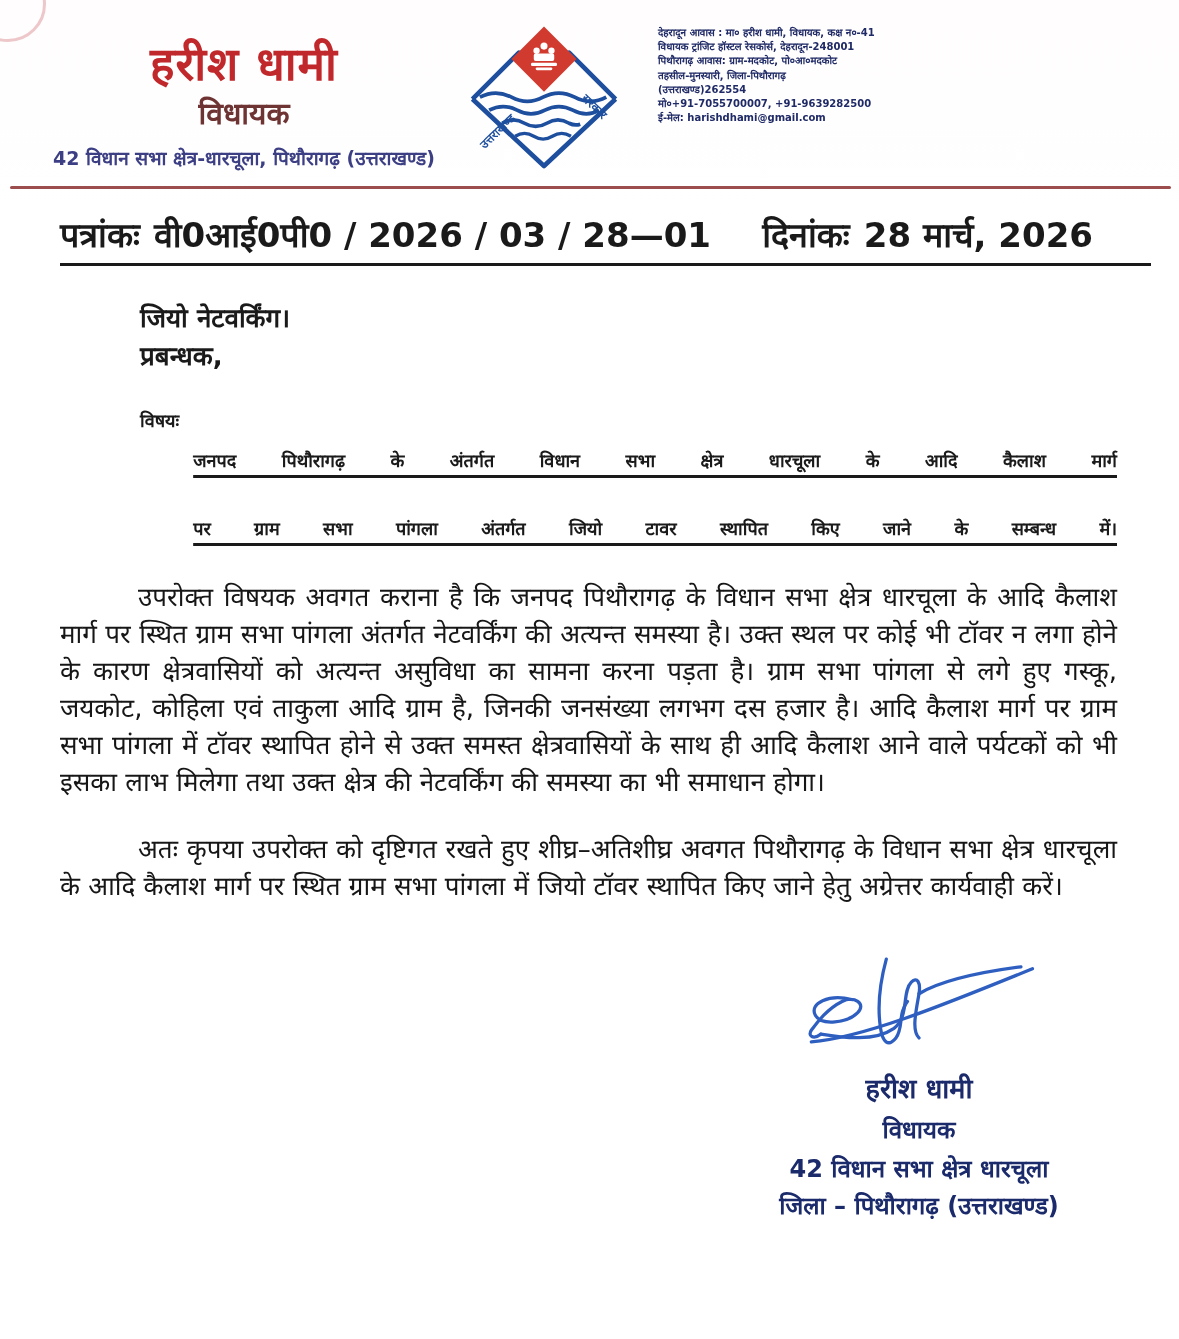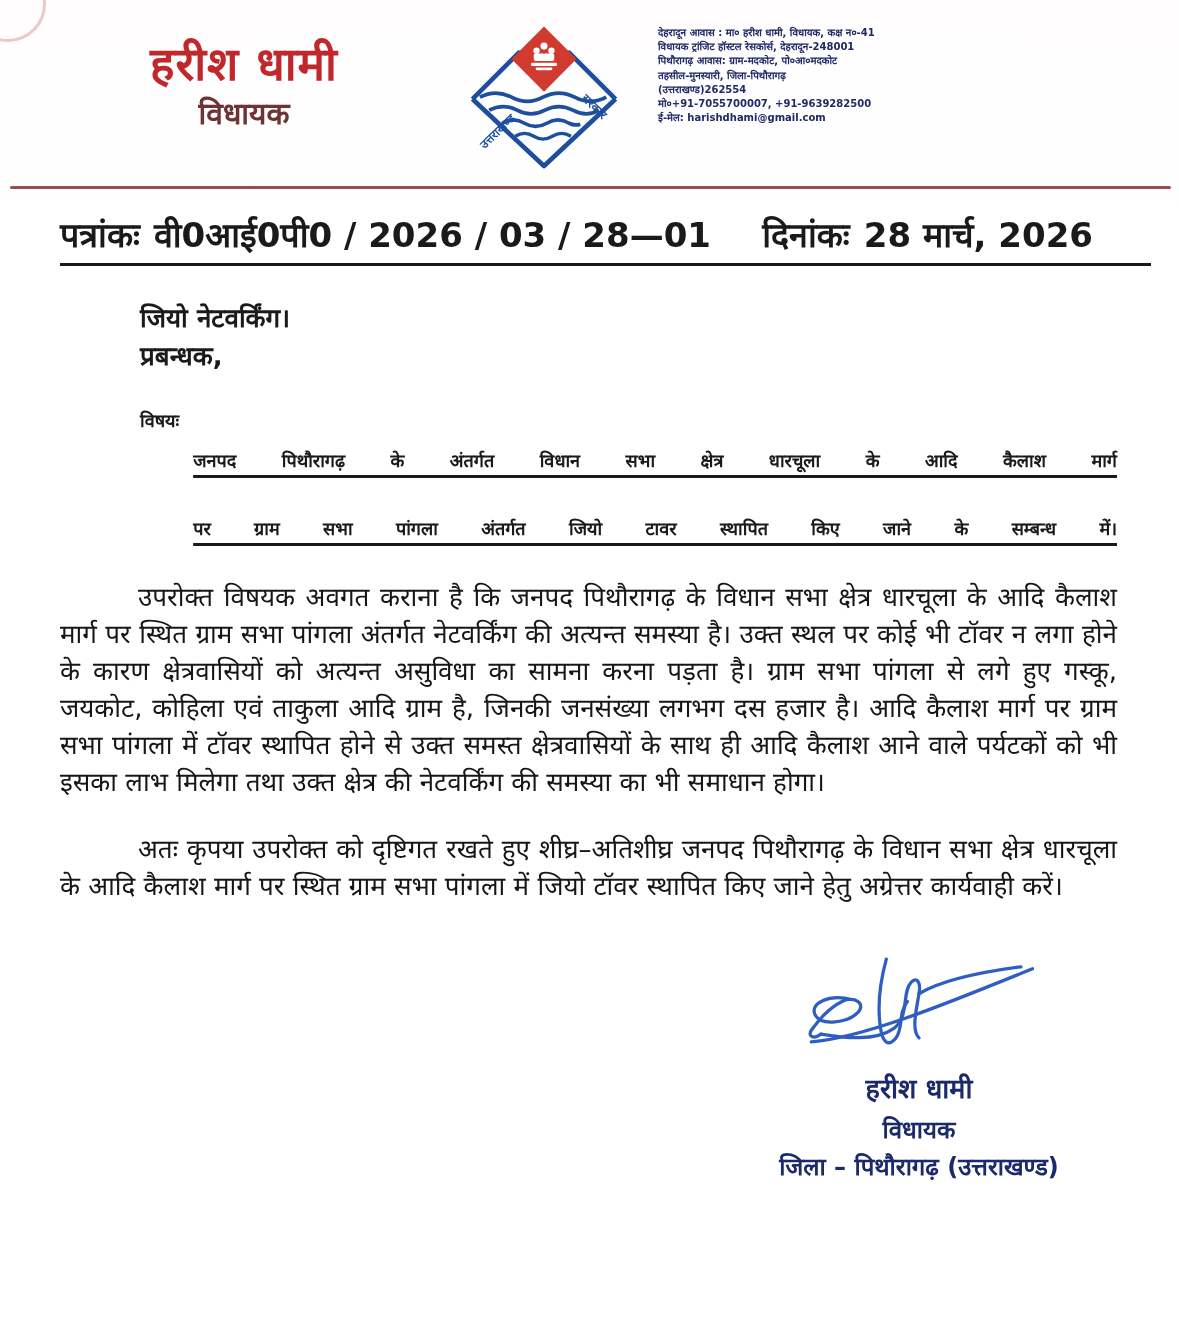--- a/index.html
+++ b/index.html
@@ -75,20 +75,21 @@
 </head>
 <body>
 
 <div class="page">
   <div class="scan-arc"></div>
 
   <div class="header">
     <div class="hdr-left">
       <div class="hdr-name">हरीश धामी</div>
       <div class="hdr-desig">विधायक</div>
+      <div class="hdr-const">42 विधान सभा क्षेत्र-धारचूला, पिथौरागढ़ (उत्तराखण्ड)</div>
     </div>
 
     <div class="hdr-center">
       <svg width="158" height="152" viewBox="0 0 170 162">
 
         <path d="M 8,80 L 58,30 L 78,48" fill="none" stroke="#1d4f9e" stroke-width="5" stroke-linejoin="round"></path>
         <path d="M 92,48 L 112,30 L 162,80" fill="none" stroke="#1d4f9e" stroke-width="5" stroke-linejoin="round"></path>
         <path d="M 8,80 L 85,152 L 162,80" fill="none" stroke="#1d4f9e" stroke-width="5" stroke-linejoin="round"></path>
 
         <path d="M 16,78 q 17,-9 34,0 q 17,9 34,0 q 17,-9 34,0 q 17,9 34,0" fill="none" stroke="#1d4f9e" stroke-width="4"></path>
@@ -139,29 +140,30 @@
 
   <div class="subject">
     <div class="subject-label">विषयः</div>
     <div class="subject-lines">
       <span class="subject-line">जनपद पिथौरागढ़ के अंतर्गत विधान सभा क्षेत्र धारचूला के आदि कैलाश मार्ग</span>
       <span class="subject-line">पर ग्राम सभा पांगला अंतर्गत जियो टावर स्थापित किए जाने के सम्बन्ध में।</span>
     </div>
   </div>
 
   <p class="body-para">उपरोक्त विषयक अवगत कराना है कि जनपद पिथौरागढ़ के विधान सभा क्षेत्र धारचूला के आदि कैलाश मार्ग पर स्थित ग्राम सभा पांगला अंतर्गत नेटवर्किंग की अत्यन्त समस्या है। उक्त स्थल पर कोई भी टॉवर न लगा होने के कारण क्षेत्रवासियों को अत्यन्त असुविधा का सामना करना पड़ता है। ग्राम सभा पांगला से लगे हुए गस्कू, जयकोट, कोहिला एवं ताकुला आदि ग्राम है, जिनकी जनसंख्या लगभग दस हजार है। आदि कैलाश मार्ग पर ग्राम सभा पांगला में टॉवर स्थापित होने से उक्त समस्त क्षेत्रवासियों के साथ ही आदि कैलाश आने वाले पर्यटकों को भी इसका लाभ मिलेगा तथा उक्त क्षेत्र की नेटवर्किंग की समस्या का भी समाधान होगा।</p>
-  <p class="body-para">अतः कृपया उपरोक्त को दृष्टिगत रखते हुए शीघ्र–अतिशीघ्र जनपद पिथौरागढ़ के विधान सभा क्षेत्र धारचूला के आदि कैलाश मार्ग पर स्थित ग्राम सभा पांगला में जियो टॉवर स्थापित किए जाने हेतु अग्रेत्तर कार्यवाही करें।</p>
+  <p class="body-para">अतः कृपया उपरोक्त को दृष्टिगत रखते हुए शीघ्र–अतिशीघ्र अवगत पिथौरागढ़ के विधान सभा क्षेत्र धारचूला के आदि कैलाश मार्ग पर स्थित ग्राम सभा पांगला में जियो टॉवर स्थापित किए जाने हेतु अग्रेत्तर कार्यवाही करें।</p>
 
   <div class="sig-block">
     <svg class="sig-svg" width="250" height="118" viewBox="0 0 260 122">
       <g fill="none" stroke="#2e5fc0" stroke-width="3.4" stroke-linecap="round">
         <path d="M 96,6 C 90,28 86,52 90,78 C 92,92 98,98 106,88 C 114,78 108,62 118,50"></path>
         <path d="M 60,48 C 36,42 16,52 22,64 C 28,76 56,72 66,62 C 76,52 62,44 50,50 C 34,58 24,72 18,80 C 14,86 20,90 28,84"></path>
         <path d="M 28,84 C 52,88 84,92 104,78 C 120,66 112,40 122,30 C 128,24 132,30 130,42 C 127,60 122,80 130,88"></path>
         <path d="M 18,92 C 70,88 150,56 248,16"></path>
         <path d="M 130,42 C 150,30 190,20 236,14"></path>
       </g>
     </svg>
     <div class="sig-name">हरीश धामी</div>
     <div class="sig-desig">विधायक</div>
+    <div class="sig-const">42 विधान सभा क्षेत्र धारचूला</div>
     <div class="sig-district">जिला – पिथौरागढ़ (उत्तराखण्ड)</div>
   </div>
 </div>
 
 </body></html>

